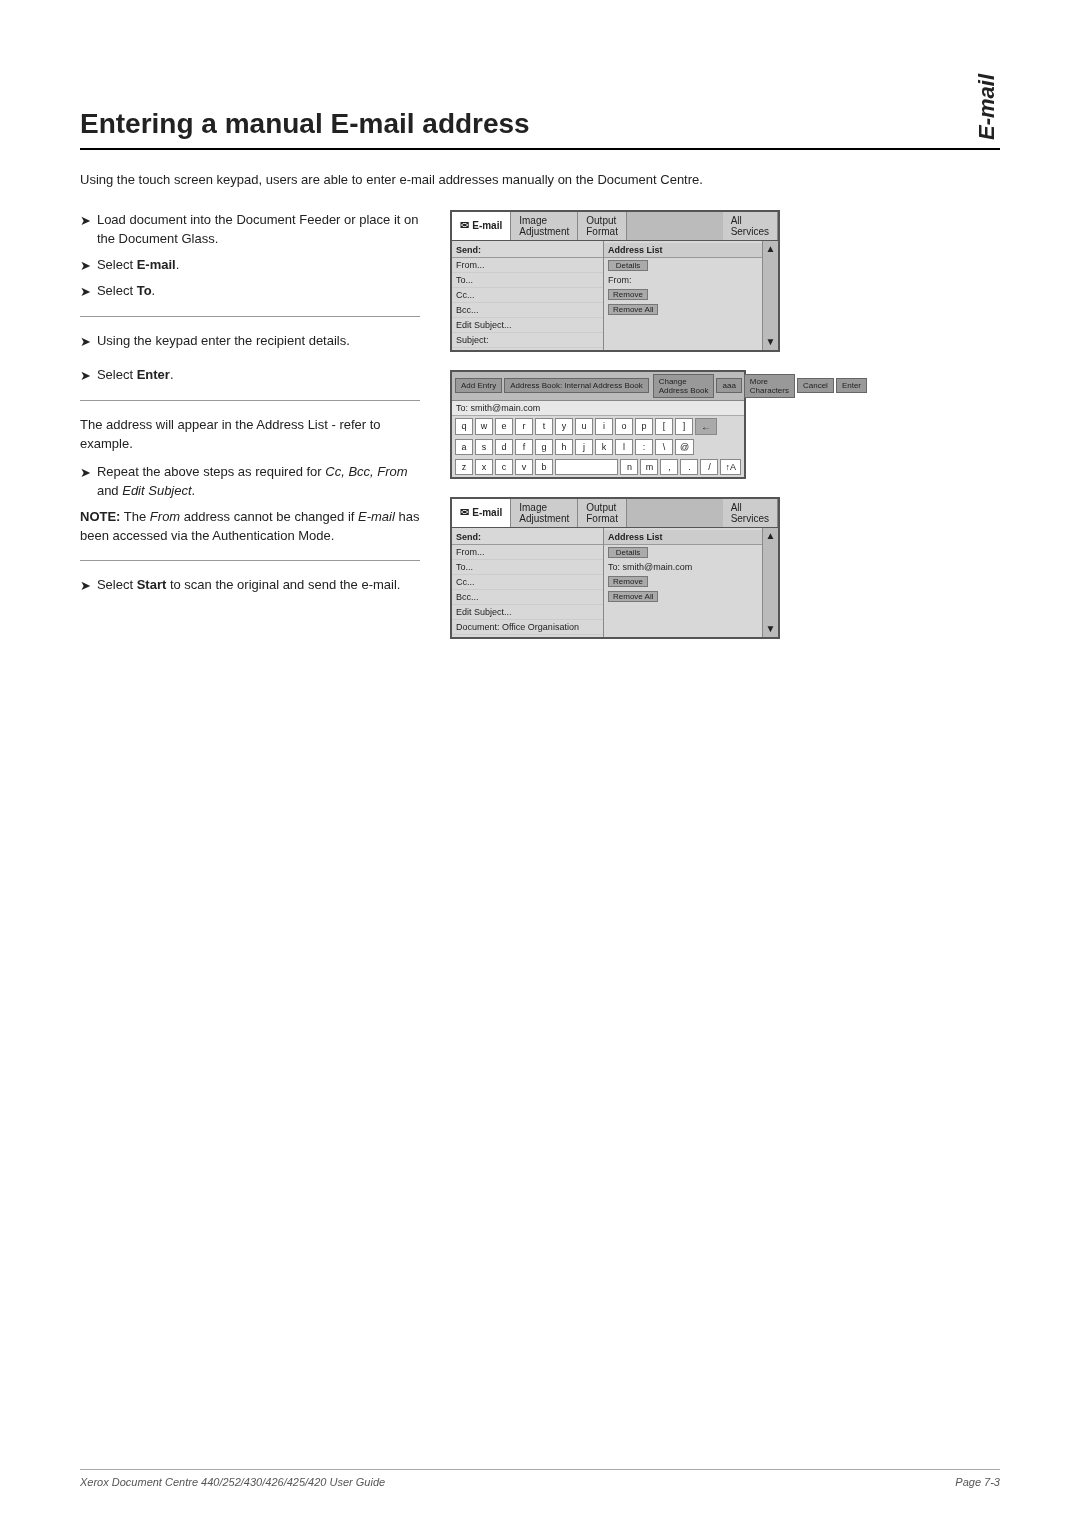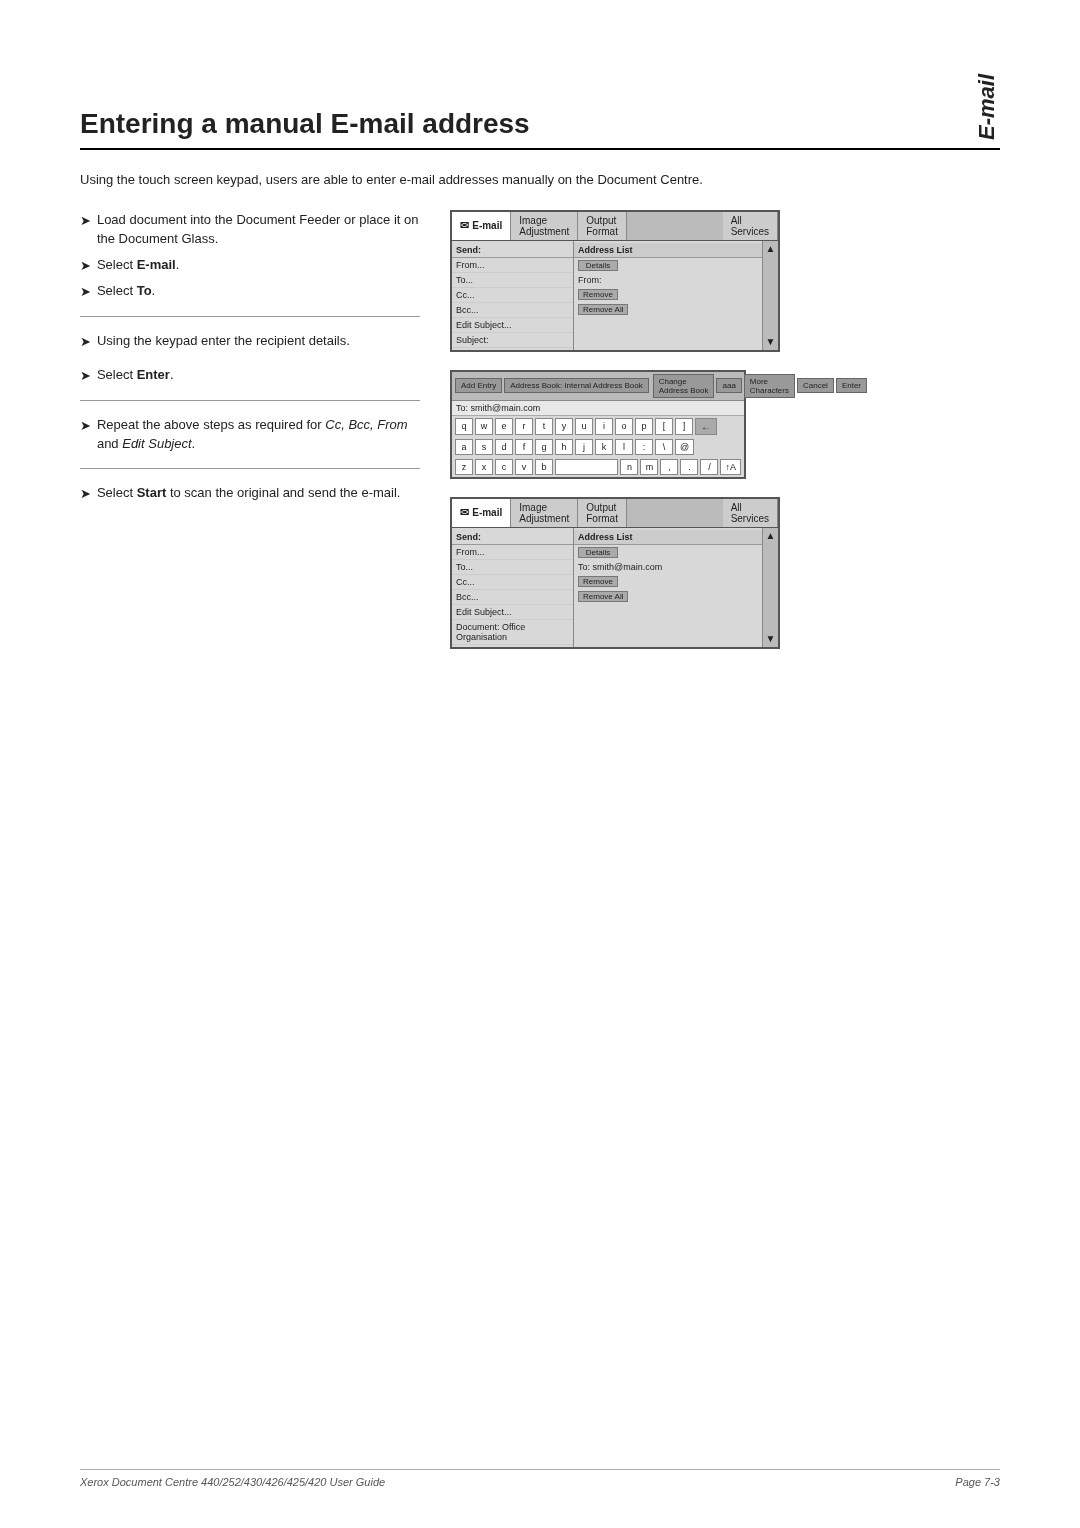--- a/index.html
+++ b/index.html
@@ -124,21 +124,21 @@
     .screen-tab-icon {
       font-size: 11px;
     }
     .screen-tab-spacer {
       flex: 1;
     }
     .screen-body {
       display: flex;
     }
     .screen-left-panel {
-      width: 122px;
+      width: 152px;
       border-right: 1px solid #888;
       padding: 2px 0;
     }
     .screen-send-label {
       font-size: 9px;
       padding: 2px 4px;
       font-weight: bold;
       border-bottom: 1px solid #999;
     }
     .screen-field-row {
@@ -300,23 +300,28 @@
     <div class="step-block">
       <div class="step-item">
         <span class="step-arrow">➤</span>
         <span class="step-text">Select <strong>Enter</strong>.</span>
       </div>
     </div>
 
     <hr class="divider">
 
     <div class="step-block">
+      <p class="step-text" style="margin-bottom:8px; font-size:13px; line-height:1.5;">The address will appear in the Address List - refer to example.</p>
       <div class="step-item">
         <span class="step-arrow">➤</span>
         <span class="step-text">Repeat the above steps as required for <em>Cc, Bcc, From</em> and <em>Edit Subject</em>.</span>
+      </div>
+      <div class="note-block">
+        <span><strong>NOTE:</strong></span>
+        <span> The <em>From</em> address cannot be changed if <em>E-mail</em> has been accessed via the Authentication Mode.</span>
       </div>
     </div>
 
     <hr class="divider">
 
     <div class="step-block">
       <div class="step-item">
         <span class="step-arrow">➤</span>
         <span class="step-text">Select <strong>Start</strong> to scan the original and send the e-mail.</span>
       </div>

